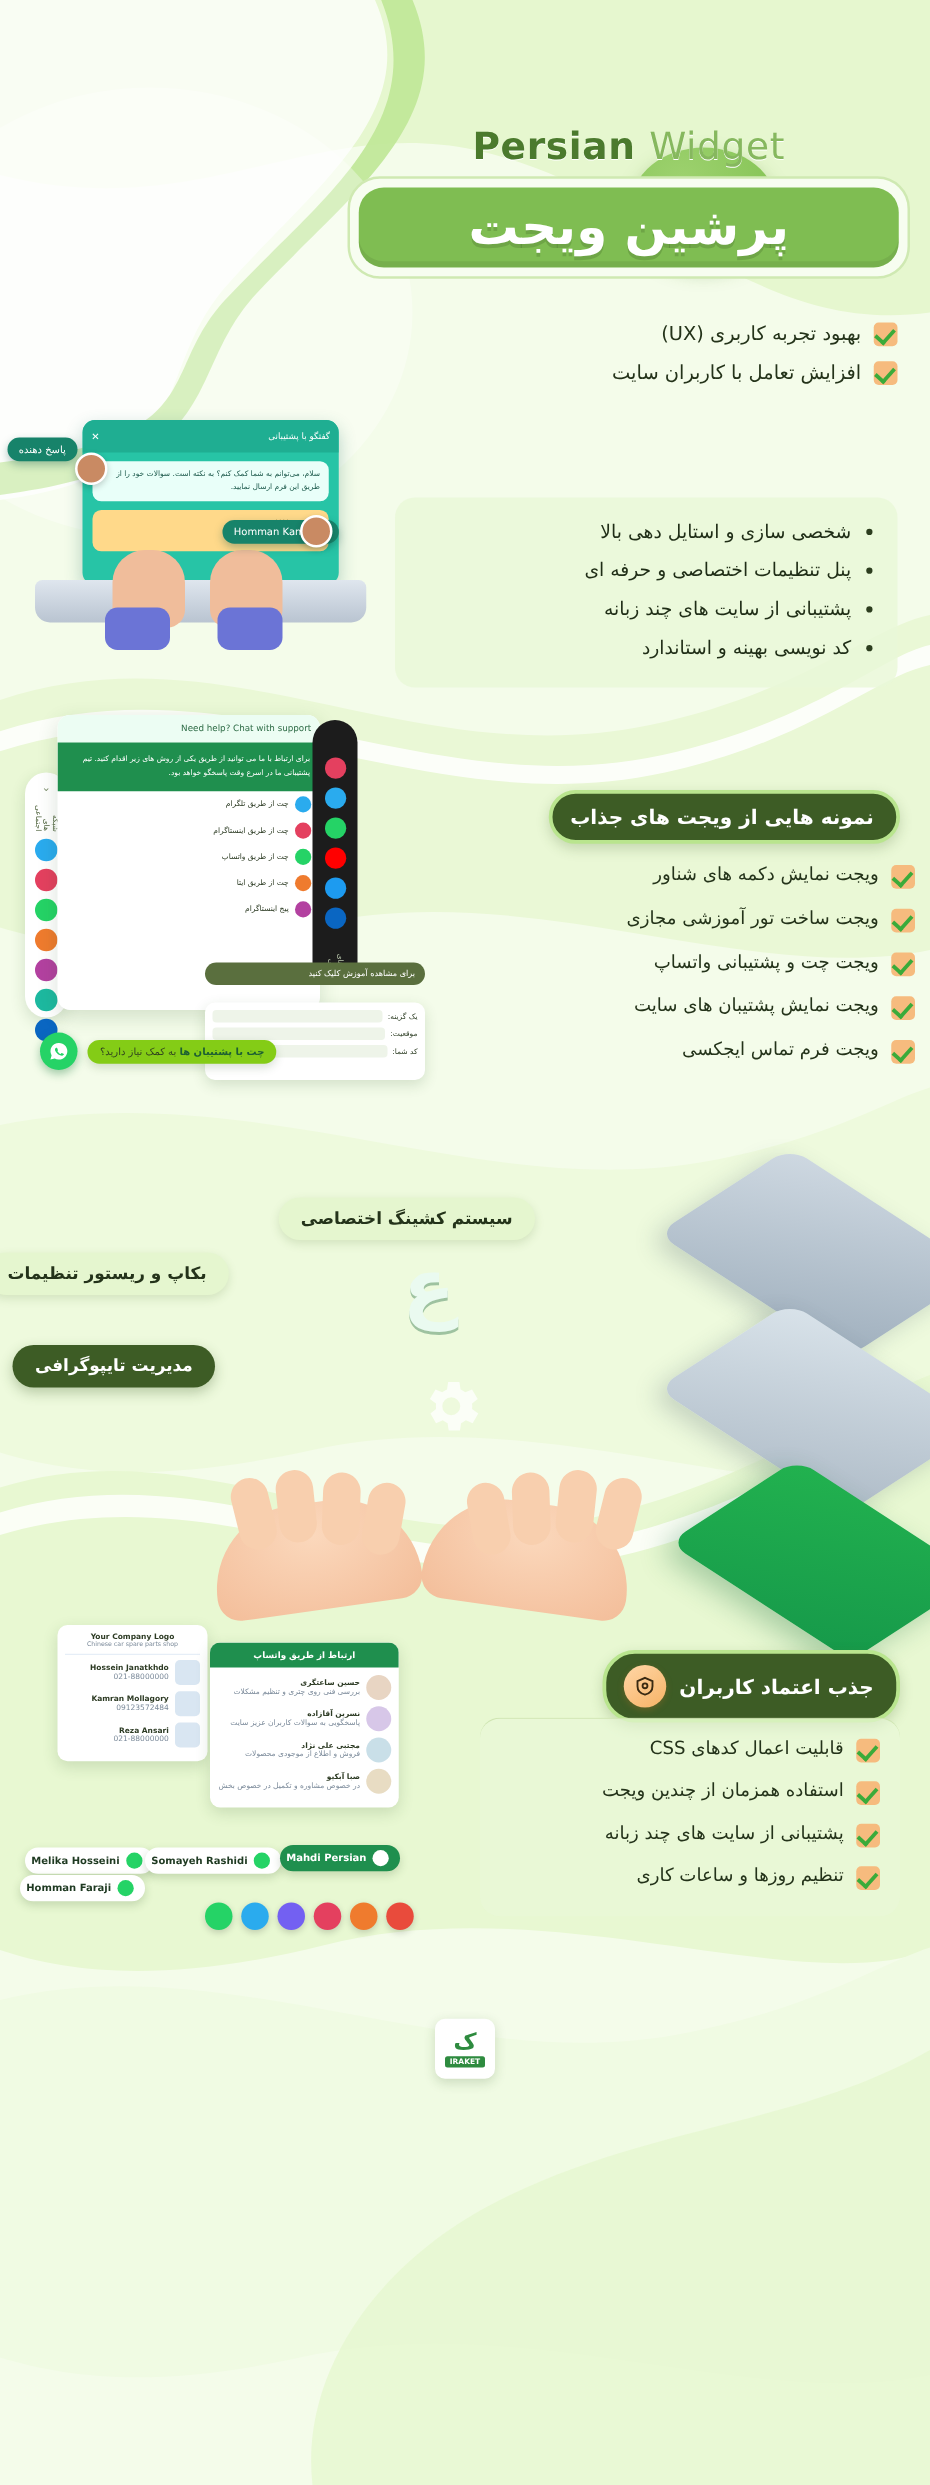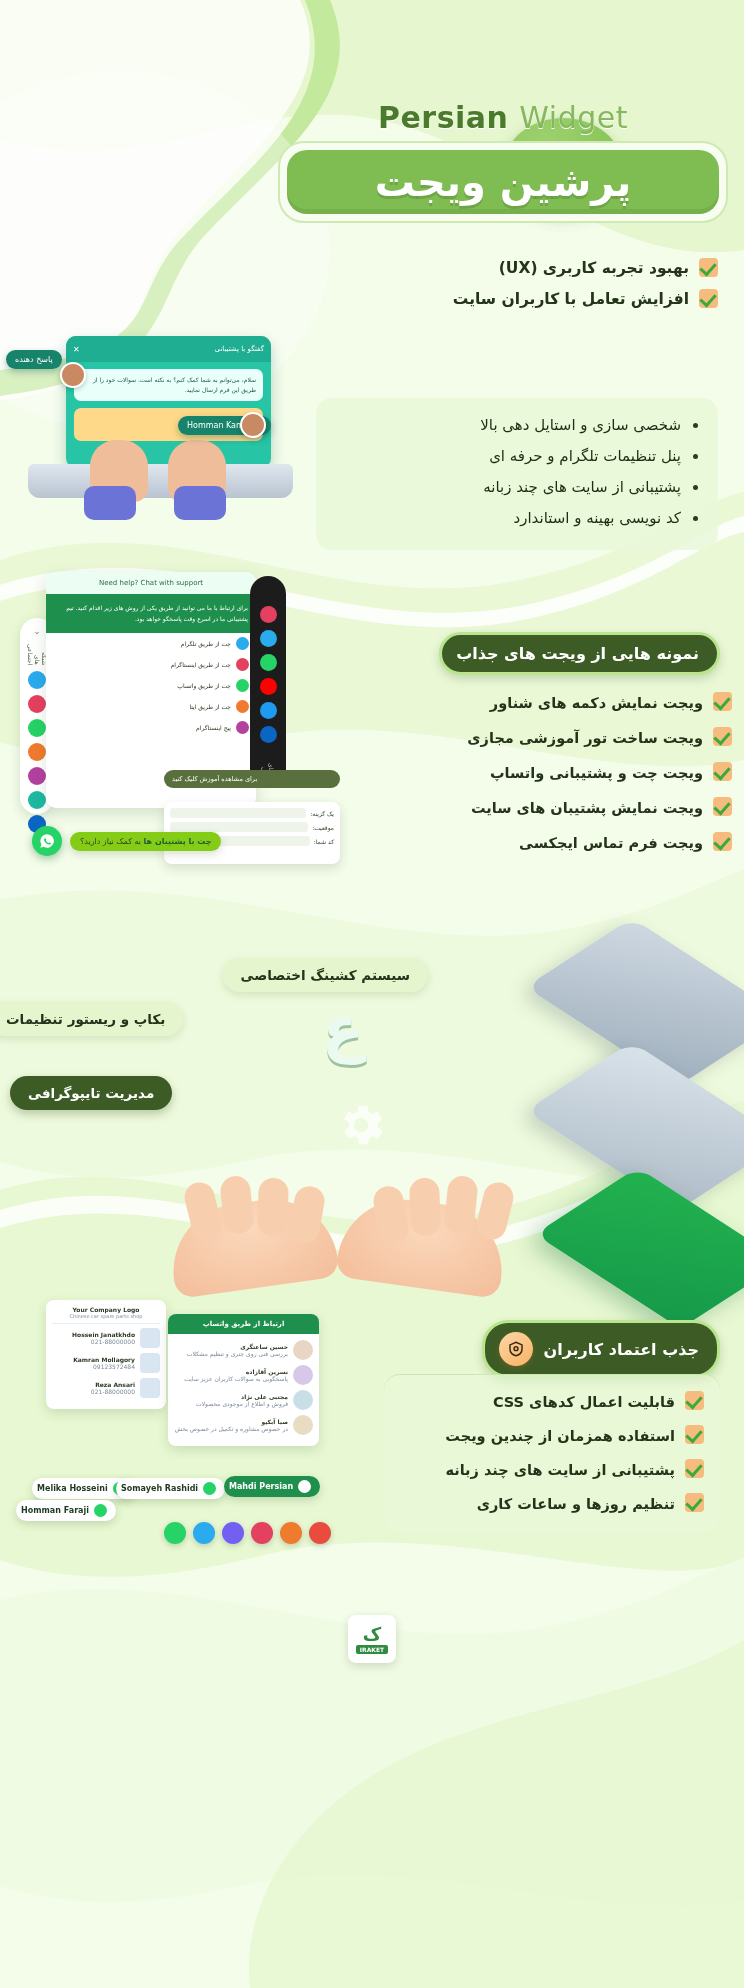--- a/index.html
+++ b/index.html
@@ -26,22 +26,22 @@
     white-space:nowrap;
   }
   .pill-icon{
     width:34px;height:34px;border-radius:50%;
     background:linear-gradient(145deg,#ffd6a6,#f7b366);
     display:flex;align-items:center;justify-content:center;
     flex:0 0 34px;
     box-shadow:0 2px 5px rgba(170,110,40,.35);
   }
   .check-item{
-    display:flex;align-items:flex-end;justify-content:flex-start;gap:10px;
-    font-size:15.5px;color:#24331a;font-weight:bold;
+    display:flex;align-items:flex-start;justify-content:flex-start;gap:10px;
+    font-size:15.5px;color:#24331a;font-weight:normal;
     margin-bottom:12px;direction:rtl;
   }
   .chk{
     width:19px;height:19px;flex:0 0 19px;border-radius:4px;
     background:#f6bb7e;position:relative;
   }
   .chk::after{
     content:"";position:absolute;left:4px;top:2px;
     width:7px;height:12px;border:solid #3aab3a;border-width:0 3px 3px 0;
     transform:rotate(42deg);
@@ -120,21 +120,21 @@
   
   .sec2{position:relative;height:370px;}
   .sec2-head{position:absolute;right:24px;top:62px;}
   .sec2-list{position:absolute;right:12px;top:122px;width:330px;}
   .sec2-list .check-item{justify-content:flex-start;margin-bottom:16px;font-size:14.5px;}
   .mock{position:absolute;left:14px;top:0;width:330px;height:300px;}
   .mock-chat{
     position:absolute;left:32px;top:2px;width:210px;height:236px;
     background:#fff;border-radius:10px;box-shadow:0 5px 16px rgba(40,80,30,.16);overflow:hidden;
   }
-  .mock-chat-top{background:#ecfdf3;padding:7px;font-size:7px;color:#2d6b45;text-align:center;}
+  .mock-chat-top{background:#ecfdf3;padding:7px;font-size:7px;color:#2d6b45;}
   .mock-green{background:#1f8f4e;color:#fff;font-size:6px;padding:8px;line-height:1.9;direction:rtl;}
   .mock-row{display:flex;align-items:center;gap:5px;padding:4px 7px;font-size:6px;color:#2b3a22;direction:rtl;}
   .mini-dot{width:13px;height:13px;border-radius:50%;flex:0 0 13px;}
   .rail{
     position:absolute;left:6px;top:48px;width:34px;height:196px;
     background:#fff;border-radius:17px;box-shadow:0 4px 12px rgba(40,80,30,.16);
     display:flex;flex-direction:column;align-items:center;gap:6px;padding-top:8px;
   }
   .rail .mini-dot{width:18px;height:18px;flex:0 0 18px;}
   .rail-label{writing-mode:vertical-rl;font-size:6px;color:#526640;margin-top:2px;}
@@ -158,21 +158,21 @@
   .mock-form{
     position:absolute;left:150px;top:232px;width:176px;height:62px;
     background:#fff;border-radius:8px;box-shadow:0 4px 11px rgba(40,80,30,.16);
     padding:6px;font-size:6px;color:#33432a;direction:rtl;
   }
   .mock-form .fr{display:flex;gap:4px;margin-bottom:4px;align-items:center;}
   .mock-form .fi{flex:1;height:10px;background:#eef4e9;border-radius:3px;}
   .orange-cta{
     position:absolute;left:150px;top:200px;width:176px;
     background:#5a6f3e;color:#fff;border-radius:13px;padding:5px 8px;
-    font-size:6.5px;text-align:left;direction:rtl;
+    font-size:6.5px;text-align:right;direction:rtl;
   }
 
   
   .sec3{position:relative;height:350px;}
   .lay-top{
     left:272px;top:34px;width:170px;height:120px;
     background:linear-gradient(150deg,#22b24f,#16994a);
     transform:rotate(45deg) skew(-12deg,-12deg);
     border-radius:16px;box-shadow:0 12px 22px rgba(20,110,55,.3);
   }
@@ -341,21 +341,21 @@
     </div>
 
 
     <div class="sec1-card">
       <div class="dot-item">
         <span class="dot"></span>
         <span>شخصی سازی و استایل دهی بالا</span>
       </div>
       <div class="dot-item">
         <span class="dot"></span>
-        <span>پنل تنظیمات تلگرام و حرفه ای</span>
+        <span>پنل تنظیمات اختصاصی و حرفه ای</span>
       </div>
       <div class="dot-item">
         <span class="dot"></span>
         <span>پشتیبانی از سایت های چند زبانه</span>
       </div>
       <div class="dot-item">
         <span class="dot"></span>
         <span>کد نویسی بهینه و استاندارد</span>
       </div>
     </div>
@@ -558,21 +558,21 @@
             <span style="color:#7b8a9a">فروش و اطلاع از موجودی محصولات</span></span>
           </div>
           <div class="crow">
             <span class="cav" style="border-radius:50%;background:#e8dcc3"></span>
             <span><b>صبا آبکیو</b><br>
             <span style="color:#7b8a9a">در خصوص مشاوره و تکمیل در خصوص بخش</span></span>
           </div>
         </div>
       </div>
 
-      <div class="name-chip" style="left:16px;top:178px;">
+      <div class="name-chip" style="left:4px;top:178px;">
         <span class="nd" style="background:#25d366"></span>
         <span>Melika Hosseini</span>
       </div>
       <div class="name-chip" style="left:100px;top:178px;">
         <span class="nd" style="background:#25d366"></span>
         <span>Somayeh Rashidi</span>
       </div>
       <div class="name-chip" style="left:208px;top:176px;background:#1f8f4e;color:#fff">
         <span class="nd" style="background:#fff"></span>
         <span>Mahdi Persian</span>

